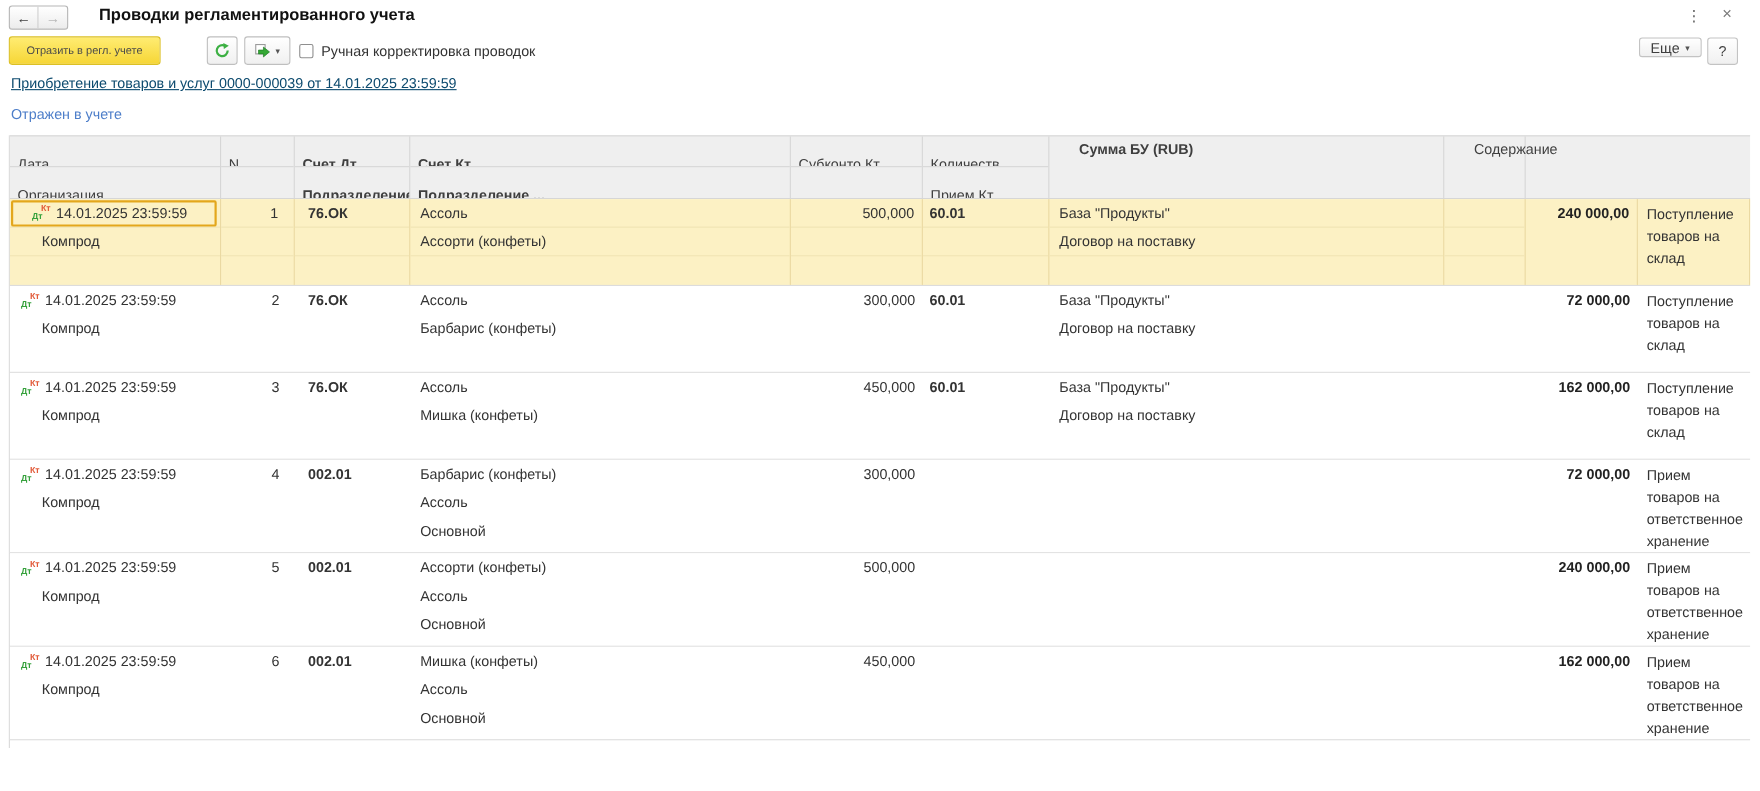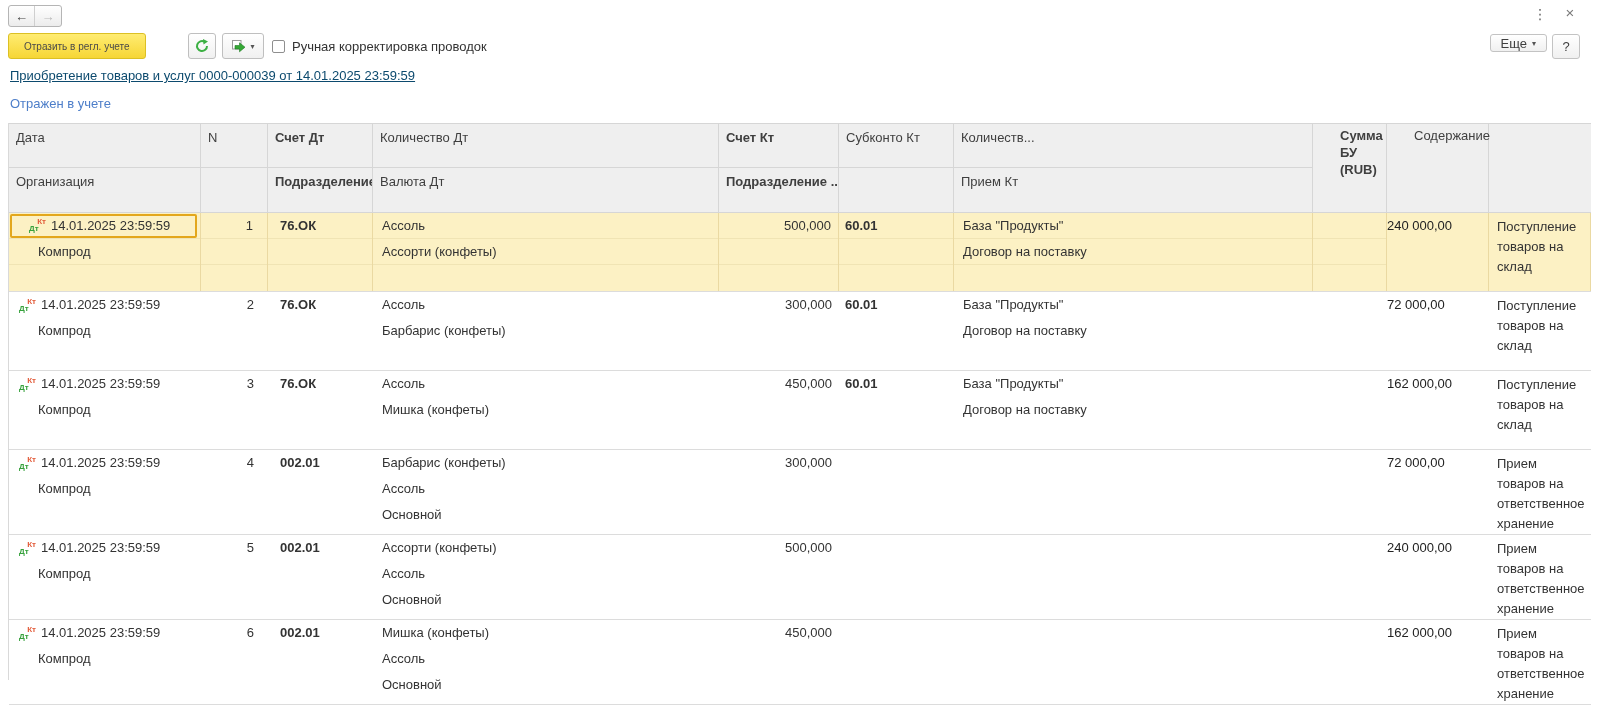--- a/index.html
+++ b/index.html
@@ -47,21 +47,21 @@
   .status { margin:13px 0 0 10px; color:#4d7ec9; }
 
   
   .table { margin:12px 0 0 8px; width:1583px; border-left:1px solid #d9d9d9;
     height:557px; display:flex; flex-direction:column; }
   .trow { display:grid;
     grid-template-columns:192px 67px 105px 346px 120px 115px 359px 74px 102px 1fr; }
   
   .thead { background:#efefef; border-top:1px solid #d6d6d6; border-bottom:1px solid #d6d6d6; }
   .hcell { border-right:1px solid #d6d6d6; color:#3f3f3f; }
-  .hcell .hl { height:44px; line-height:27px; padding:0 4px 0 7px; white-space:nowrap; overflow:hidden; }
+  .hcell .hl { height:28px; line-height:27px; padding:12px 4px 0 7px; white-space:nowrap; overflow:hidden; }
   .hcell .hl.top { border-bottom:1px solid #d6d6d6; }
   .hcell.merged { padding:3px 4px 0 7px; line-height:17px;margin-left:20px; }
   .hcell.b { font-weight:bold; }
   
   .brow { border-bottom:1px solid #dcdcdc; background:#fff; }
   .brow.sel { background:#fcf1c4; }
   .cell { overflow:hidden; position:relative; }
   .brow.sel .cell { border-right:1px solid #ead9a2; }
   .line { height:26px; line-height:26px; white-space:nowrap; overflow:hidden; }
   .brow.sel .line { border-bottom:1px solid #f0e4b4; }
@@ -72,38 +72,39 @@
     border:2px solid #e3a71c; border-radius:2px; pointer-events:none; }
   .dtkt { position:relative; width:17px; height:17px; flex:0 0 17px; margin-right:5px; }
   .dtkt .dt { position:absolute; left:0; top:-1px; font-size:8px; font-weight:bold; color:#36a13c; }
   .dtkt .kt { position:absolute; right:0; bottom:-1px; font-size:8px; font-weight:bold; color:#e25b3a; }
   .orgline { padding-left:29px; }
   .ncell .line { text-align:right; padding-right:14px; }
   .acctdt { padding-left:12px; font-weight:bold; }
   .acctkt { padding-left:6px; font-weight:bold; }
   .subline { padding-left:9px; }
   .qtyline { text-align:right; padding-right:7px; }
-  .amtline { text-align:left; padding-right:7px; font-weight:normal; color:#222; }
+  .amtline { text-align:right; padding-right:7px; font-weight:bold; color:#222; }
   .contentcell { padding:4px 5px 0 8px; line-height:20px; white-space:normal; }
   .filler { flex:1; }
 
   svg { display:block; }
 </style>
 </head>
 <body>
 
 <div class="topbar">
   <div class="navgroup">
     <div class="navbtn back">
       <span>←</span>
     </div>
     <div class="navbtn fwd">
       <span>→</span>
     </div>
   </div>
+  <div class="wintitle">Проводки регламентированного учета</div>
   <div class="kebab">⋮</div>
   <div class="closex">×</div>
 </div>
 
 <div class="toolbar">
   <div class="btn-yellow">
     <span>Отразить в регл. учете</span>
   </div>
   <div class="btn-icon btn-refresh">
     <span>
@@ -146,24 +147,20 @@
         <div class="hl top">Дата</div>
         <div class="hl">Организация</div>
       </div>
       <div class="hcell">
         <div class="hl top">N</div>
         <div class="hl"></div>
       </div>
       <div class="hcell b">
         <div class="hl top">Счет Дт</div>
         <div class="hl">Подразделение...</div>
-      </div>
-      <div class="hcell">
-        <div class="hl top">Количество Дт</div>
-        <div class="hl">Валюта Дт</div>
       </div>
       <div class="hcell b">
         <div class="hl top">Счет Кт</div>
         <div class="hl">Подразделение ...</div>
       </div>
       <div class="hcell">
         <div class="hl top">Субконто Кт</div>
         <div class="hl"></div>
       </div>
       <div class="hcell">

